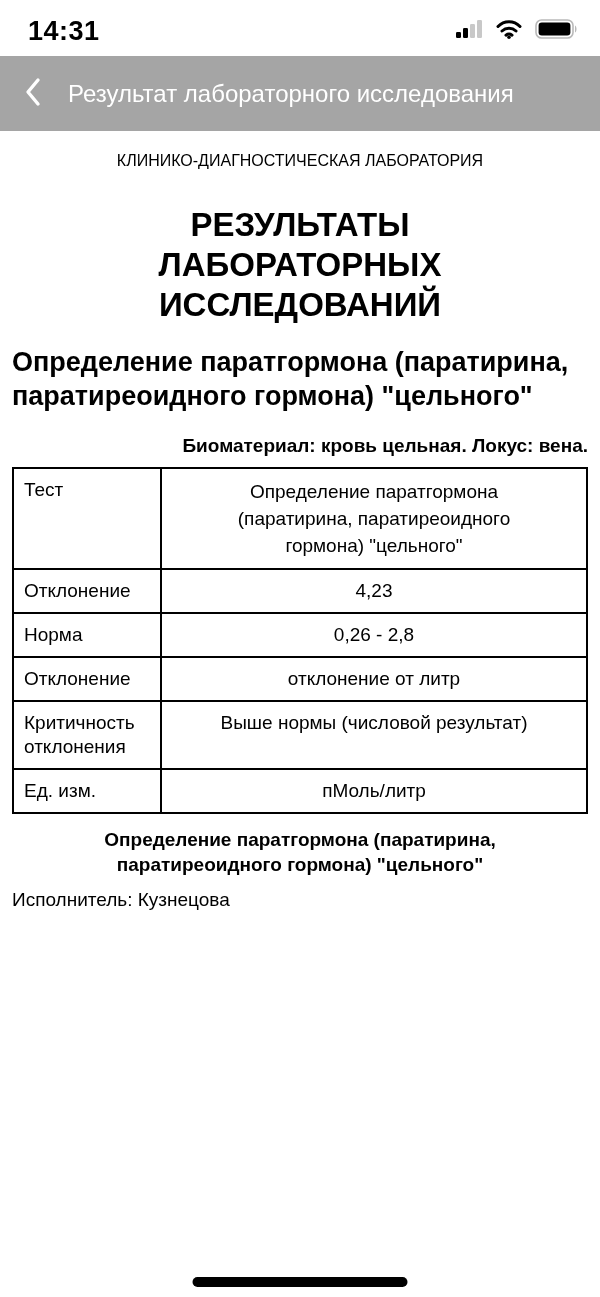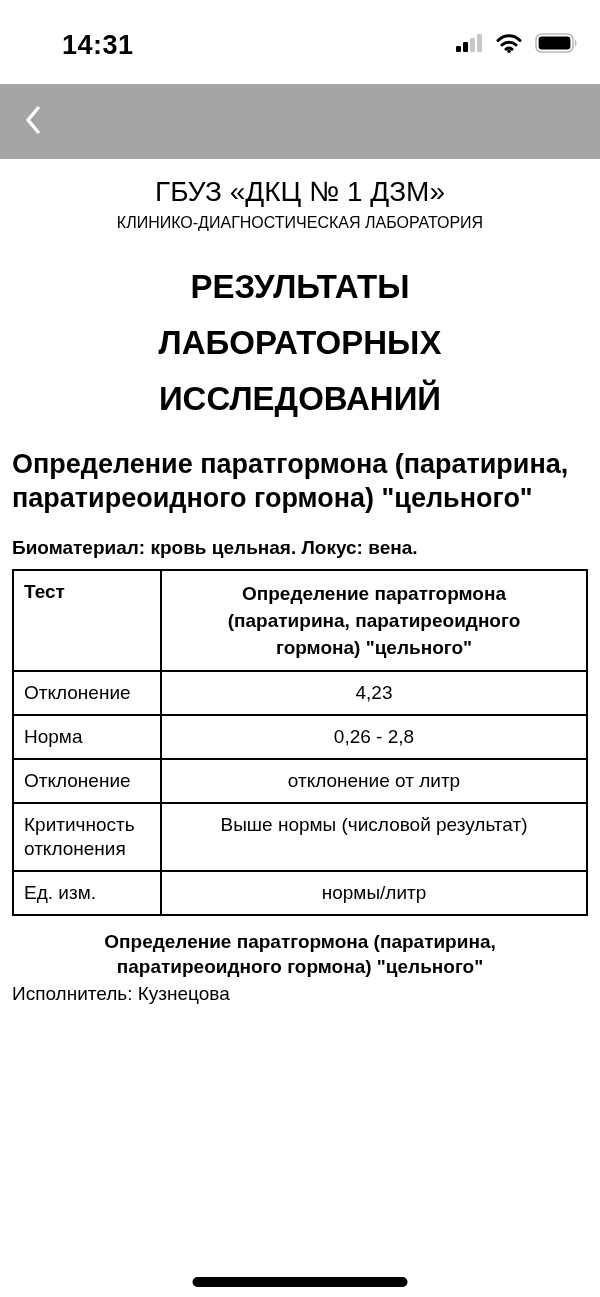--- a/index.html
+++ b/index.html
@@ -10,25 +10,25 @@
     position: relative;
     width: 600px;
     height: 1297px;
     margin: 0 auto;
     background: #ffffff;
     overflow: hidden;
   }
 
   
   .status-bar {
-    height: 84px;
+    height: 56px;
     display: flex;
     align-items: center;
     justify-content: space-between;
-    padding: 6px 22px 0 62px;
+    padding: 6px 22px 0 28px;
     background: #ffffff;
   }
   .status-time {
     font-size: 27px;
     font-weight: 600;
     letter-spacing: 0.5px;
   }
   .status-icons {
     display: flex;
     align-items: center;
@@ -71,67 +71,68 @@
   }
   .org-subtitle {
     text-align: center;
     font-size: 16px;
     font-weight: 400;
     line-height: 24px;
     margin-top: 2px;
   }
   .main-heading {
     max-width: 345px;
-    margin: 24px auto 0 auto;
+    margin: 32px auto 0 auto;
     text-align: center;
     font-size: 33px;
     font-weight: 700;
-    line-height: 56px;
+    line-height: 40px;
   }
   .test-title {
     margin-top: 20px;
     font-size: 27px;
     font-weight: 700;
     line-height: 34px;
   }
   .biomaterial {
     margin-top: 21px;
     font-size: 19px;
     font-weight: 700;
     line-height: 24px;
+    text-align: right;
   }
 
   table.result-table {
     margin-top: 9px;
     width: 100%;
     border-collapse: collapse;
   }
   .result-table td {
     border: 2px solid #000;
     font-size: 19px;
     line-height: 24px;
     vertical-align: top;
     padding: 9px 10px;
   }
   .result-table td.label { width: 148px; text-align: left; }
   .result-table td.value { text-align: center; }
-  .result-table tr.header-row td { font-weight: 700; }
+  .result-table tr.header-row td { font-weight: 400; }
   .header-value-inner { max-width: 330px; margin: 0 auto; line-height: 27px; }
   .crit-row td.value { padding-bottom: 33px; margin-left: 44px; }
 
   .table-caption {
     max-width: 430px;
     margin: 13px auto 0 auto;
     text-align: center;
     font-size: 19px;
     font-weight: 700;
     line-height: 25px;
   }
   .executor {
-    margin-top: 4px;
+    margin-top: 12px;
     font-size: 19px;
     font-weight: 400;
   }
 
   
   .home-indicator {
     position: absolute;
     left: 50%;
     transform: translateX(-50%);
     bottom: 10px;
@@ -177,24 +178,24 @@
   </div>
 
   <div class="nav-bar">
     <div class="back-btn">
       <span>
         <svg width="17" height="30" viewBox="0 0 17 30">
           <path d="M14 3 L4 15 L14 27" stroke="#fff" stroke-width="3.4" fill="none" stroke-linecap="round" stroke-linejoin="round"></path>
         </svg>
       </span>
     </div>
+    <div class="nav-title">Результат лабораторного исследования</div>
   </div>
 
   <div class="content">
-    <div class="org-name">ГБУЗ «ДКЦ № 1 ДЗМ»</div>
     <div class="org-subtitle">КЛИНИКО-ДИАГНОСТИЧЕСКАЯ ЛАБОРАТОРИЯ</div>
     <div class="main-heading">РЕЗУЛЬТАТЫ ЛАБОРАТОРНЫХ ИССЛЕДОВАНИЙ</div>
     <div class="test-title">Определение паратгормона (паратирина, паратиреоидного гормона) "цельного"</div>
     <div class="biomaterial">Биоматериал: кровь цельная. Локус: вена.</div>
 
     <table class="result-table">
       <tbody>
         <tr class="header-row">
           <td class="label">Тест</td>
           <td class="value">
@@ -212,21 +213,21 @@
         <tr>
           <td class="label">Отклонение</td>
           <td class="value">отклонение от литр</td>
         </tr>
         <tr class="crit-row">
           <td class="label">Критичность отклонения</td>
           <td class="value">Выше нормы (числовой результат)</td>
         </tr>
         <tr>
           <td class="label">Ед. изм.</td>
-          <td class="value">нормы/литр</td>
+          <td class="value">пМоль/литр</td>
         </tr>
       </tbody>
     </table>
 
     <div class="table-caption">Определение паратгормона (паратирина, паратиреоидного гормона) "цельного"</div>
     <div class="executor">Исполнитель: Кузнецова</div>
   </div>
 
   <div class="home-indicator"></div>
 </div>

